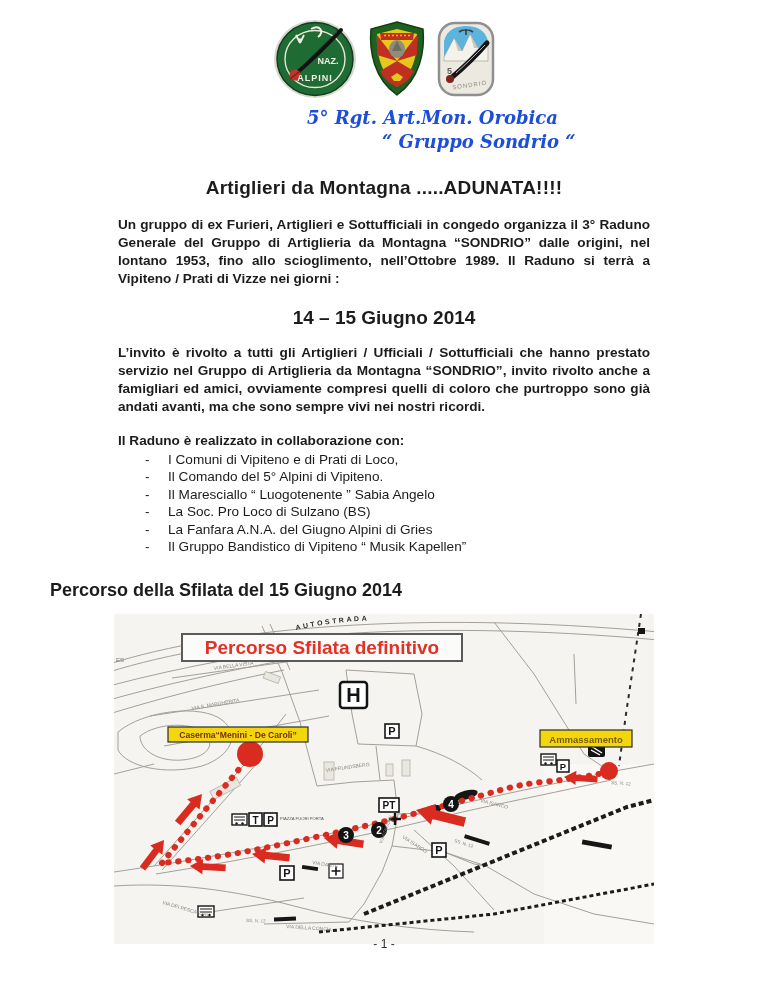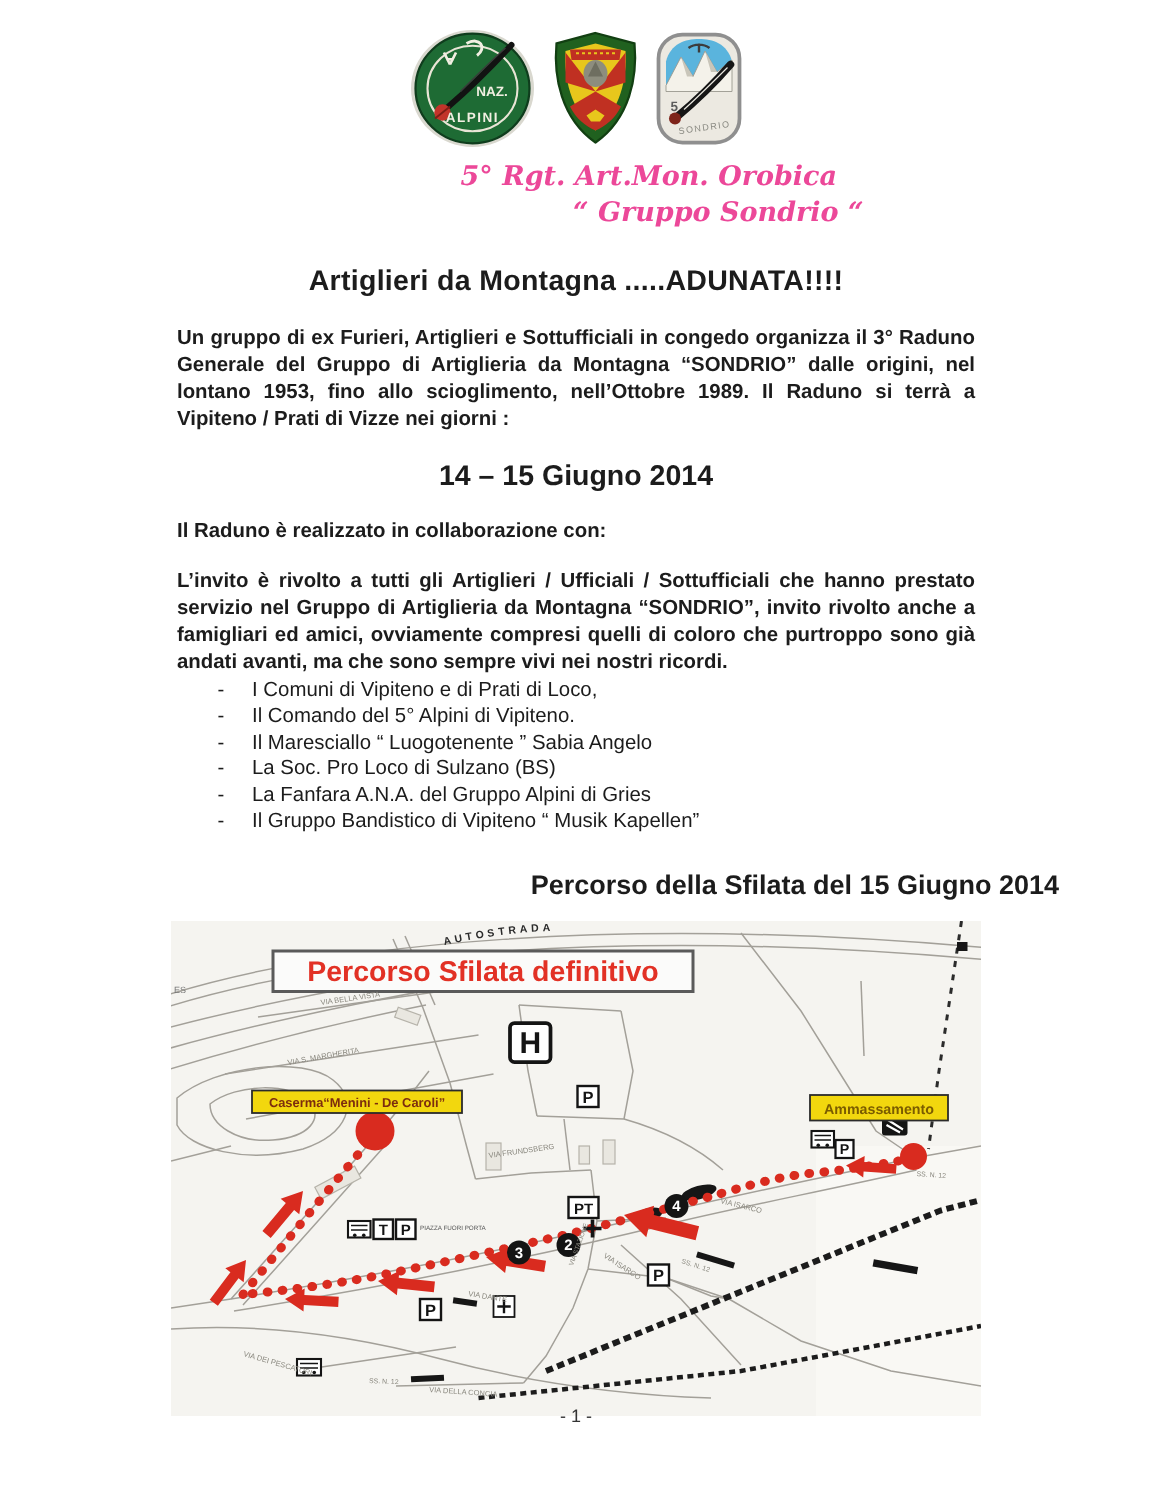--- a/index.html
+++ b/index.html
@@ -2,33 +2,33 @@
 <html><head>
 <meta charset="utf-8">
 <style>
   html,body { margin:0; padding:0; background:#ffffff; }
   .page {
     position:relative; width:668px; height:994px; margin:0 auto;
     background:#ffffff; font-family:"Liberation Sans", sans-serif;
     color:#1c1c1c; overflow:hidden;
   }
   .badges-row { display:flex; justify-content:center; align-items:center; gap:11px; padding-top:19px; height:80px; }
-  .hw { font-family:"DejaVu Serif", serif; font-style:italic; font-weight:bold; font-size:18px; line-height:24px; color:#ec4899; transform-origin:left; }
+  .hw { font-family:"DejaVu Serif", serif; font-style:italic; font-weight:bold; font-size:18px; line-height:24px; color:#1d4ed8; transform-origin:left; }
   .hw1 { margin-top:7px; padding-left:257px; }
   .hw2 { padding-left:332px; }
   .doc-title { margin:23px 0 0 0; text-align:center; font-size:19px; font-weight:bold; letter-spacing:.2px; }
   .body-text { margin:0; padding:0 68px; font-size:13.6px; line-height:18px; text-align:justify;font-weight:bold; }
   .para1 { margin-top:17px; }
   .date-heading { margin:19px 0 0 0; text-align:center; font-size:19px; font-weight:bold; }
   .para2 { margin-top:15px; }
   .collab-intro { margin-top:16px; text-align:left; }
   .collab-list { margin-top:1px; }
   .li { display:flex; padding-left:95px; font-size:13.6px; line-height:17.4px; }
   .li .dash { width:23px; flex:0 0 23px; }
-  .map-heading { margin:25px 12px 0 0; text-align:right; font-size:18px; font-weight:bold; }
+  .map-heading { margin:25px 0 0 0; text-align:left; font-size:18px; font-weight:bold; }
   .map-wrap { width:540px; height:330px; margin:13px auto 0 auto; }
   .map-wrap svg { display:block; }
   .footer { position:absolute; top:937px; left:0; right:0; text-align:center; font-size:12px; color:#333; }
 </style>
 </head>
 <body>
 
 <div class="page">
 
   <div class="badges-row">
@@ -73,43 +73,43 @@
 
   <div class="hw hw1">5° Rgt. Art.Mon. Orobica</div>
   <div class="hw hw2">“ Gruppo Sondrio “</div>
 
   <h1 class="doc-title">Artiglieri da Montagna .....ADUNATA!!!!</h1>
 
   <p class="body-text para1">Un gruppo di ex Furieri, Artiglieri e Sottufficiali in congedo organizza il 3° Raduno Generale del Gruppo di Artiglieria da Montagna “SONDRIO” dalle origini, nel lontano 1953, fino allo scioglimento, nell’Ottobre 1989. Il Raduno si terrà a Vipiteno / Prati di Vizze nei giorni :</p>
 
   <h2 class="date-heading">14 – 15 Giugno 2014</h2>
 
+  <p class="body-text para2">L’invito è rivolto a tutti gli Artiglieri / Ufficiali / Sottufficiali che hanno prestato servizio nel Gruppo di Artiglieria da Montagna “SONDRIO”, invito rivolto anche a famigliari ed amici, ovviamente compresi quelli di coloro che purtroppo sono già andati avanti, ma che sono sempre vivi nei nostri ricordi.</p>
+
   <p class="body-text collab-intro">Il Raduno è realizzato in collaborazione con:</p>
-
-  <p class="body-text para2">L’invito è rivolto a tutti gli Artiglieri / Ufficiali / Sottufficiali che hanno prestato servizio nel Gruppo di Artiglieria da Montagna “SONDRIO”, invito rivolto anche a famigliari ed amici, ovviamente compresi quelli di coloro che purtroppo sono già andati avanti, ma che sono sempre vivi nei nostri ricordi.</p>
   <div class="collab-list">
     <div class="li">
         <span class="dash">-</span>
         <span>I Comuni di Vipiteno e di Prati di Loco,</span>
       </div>
     <div class="li">
         <span class="dash">-</span>
         <span>Il Comando del 5° Alpini di Vipiteno.</span>
       </div>
     <div class="li">
         <span class="dash">-</span>
         <span>Il Maresciallo “ Luogotenente ”  Sabia Angelo</span>
       </div>
     <div class="li">
         <span class="dash">-</span>
         <span>La Soc. Pro Loco di Sulzano (BS)</span>
       </div>
     <div class="li">
         <span class="dash">-</span>
-        <span>La Fanfara A.N.A. del Gruppo Alpini di Gries</span>
+        <span>La Fanfara A.N.A. del Giugno Alpini di Gries</span>
       </div>
     <div class="li">
         <span class="dash">-</span>
         <span>Il Gruppo Bandistico di Vipiteno “ Musik Kapellen”</span>
       </div>
   </div>
 
   <h2 class="map-heading">Percorso della Sfilata del 15 Giugno 2014</h2>
 
   <div class="map-wrap">

